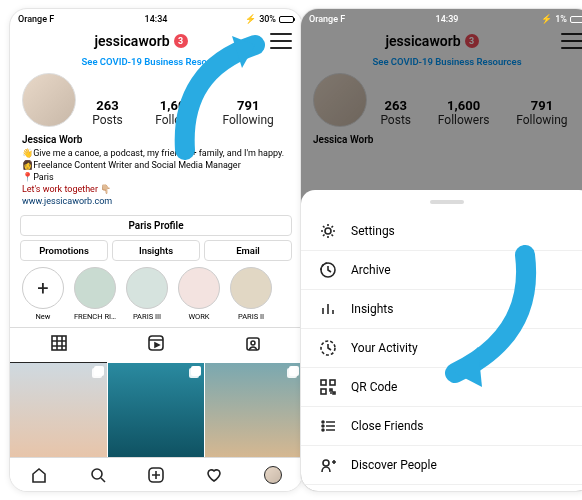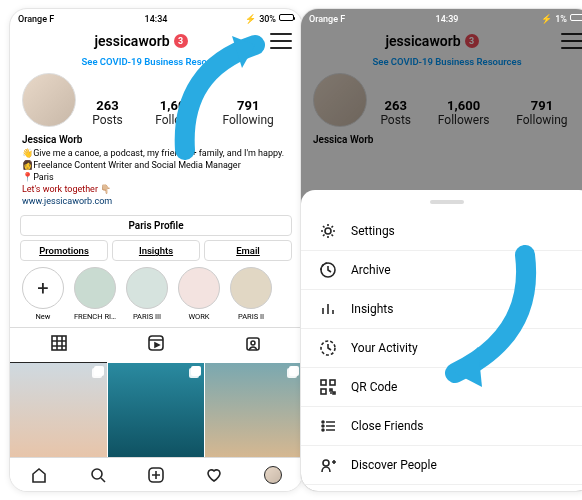--- a/index.html
+++ b/index.html
@@ -4,21 +4,21 @@
 <style>
   * { box-sizing: border-box; margin: 0; padding: 0; font-family: -apple-system, BlinkMacSystemFont, "Segoe UI", Roboto, sans-serif; }
   body { background: #fff; width: 582px; height: 500px; position: relative; }
   .phone { position: absolute; top: 8px; width: 294px; height: 484px; border: 1px solid #e5e5e5; border-radius: 18px; overflow: hidden; background: #fff; box-shadow: 0 1px 6px rgba(0,0,0,.08); }
   .phone.left  { left: 9px; }
   .phone.right { left: 300px; }
   .dim-overlay { position:absolute; inset:0; background:rgba(0,0,0,.45); z-index:5; }
   
   .status { display:flex; align-items:center; justify-content:space-between; height:18px; padding:2px 8px 0; font-size:9px; font-weight:500; color:#000; }
   .status .ctr { position:absolute; left:0; right:0; text-align:center; }
-  .status .right-grp { display:flex; gap:3px; }
+  .status .right-grp { display:flex; align-items:center; gap:3px; }
   .battery { width:15px; height:7px; border:1px solid #000; border-radius:2px; position:relative; }
   .battery::after { content:""; position:absolute; right:-2px; top:1.5px; width:1.5px; height:3px; background:#000; border-radius:0 1px 1px 0; }
   .battery .fill { height:100%; background:#000; }
   
   .profile-top { display:flex; align-items:center; padding:6px 10px 4px; gap:8px; }
   .username { font-size:14px; font-weight:600; flex:0 0 auto; margin-left:auto; margin-right:auto; display:flex; align-items:center; gap:4px; }
   .notif-badge { background:#ed4956; color:#fff; border-radius:50%; width:14px; height:14px; display:flex; align-items:center; justify-content:center; font-size:9px; font-weight:700; }
   .hamburger { width:22px; height:16px; display:flex; flex-direction:column; justify-content:space-between; }
   .hamburger span { height:2px; background:#262626; border-radius:1px; }
   .covid { color:#0095f6; font-size:9.5px; text-align:center; font-weight:600; padding:3px 0 6px; }
@@ -26,21 +26,21 @@
   .avatar { width:54px; height:54px; border-radius:50%; border:1px solid #ddd; background:linear-gradient(135deg,#e8d8c8,#c8b8a8); }
   .stats { flex:1; display:flex; justify-content:space-around; }
   .stat { text-align:center; }
   .stat .n { font-size:13px; font-weight:700; }
   .stat .l { font-size:12px; color:#262626; }
   .bio { padding:2px 12px 6px; font-size:9px; line-height:1.35; }
   .bio .name { font-weight:600; font-size:10px; }
   .bio .red { color:#a00000; }
   .bio a { color:#00376b; text-decoration:none; }
   .edit-btn { margin:2px 10px 4px; border:1px solid #dbdbdb; border-radius:4px; text-align:center; font-size:10px; font-weight:600; padding:4px 0; }
-  .three-btn { display:flex; gap:4px; margin:0 10px 6px;text-decoration:underline; }
+  .three-btn { display:flex; gap:4px; margin:0 10px 6px; }
   .three-btn div { flex:1; border:1px solid #dbdbdb; border-radius:4px; text-align:center; font-size:9.5px; font-weight:600; padding:4px 0; }
   .highlights { display:flex; gap:6px; padding:0 10px 6px; }
   .hl { text-align:center; width:46px; }
   .hl .circ { width:42px; height:42px; border-radius:50%; border:1px solid #ccc; margin:0 auto 3px; }
   .hl .lbl { font-size:7.5px; white-space:nowrap; overflow:hidden; text-overflow:ellipsis; }
   .tabs { display:flex; border-top:1px solid #dbdbdb; }
   .tabs div { flex:1; text-align:center; padding:6px 0; }
   .tabs .active { border-bottom:1px solid #262626; }
   .grid { display:grid; grid-template-columns:repeat(3,1fr); gap:1px; }
   .grid .cell { aspect-ratio:1; position:relative; }

